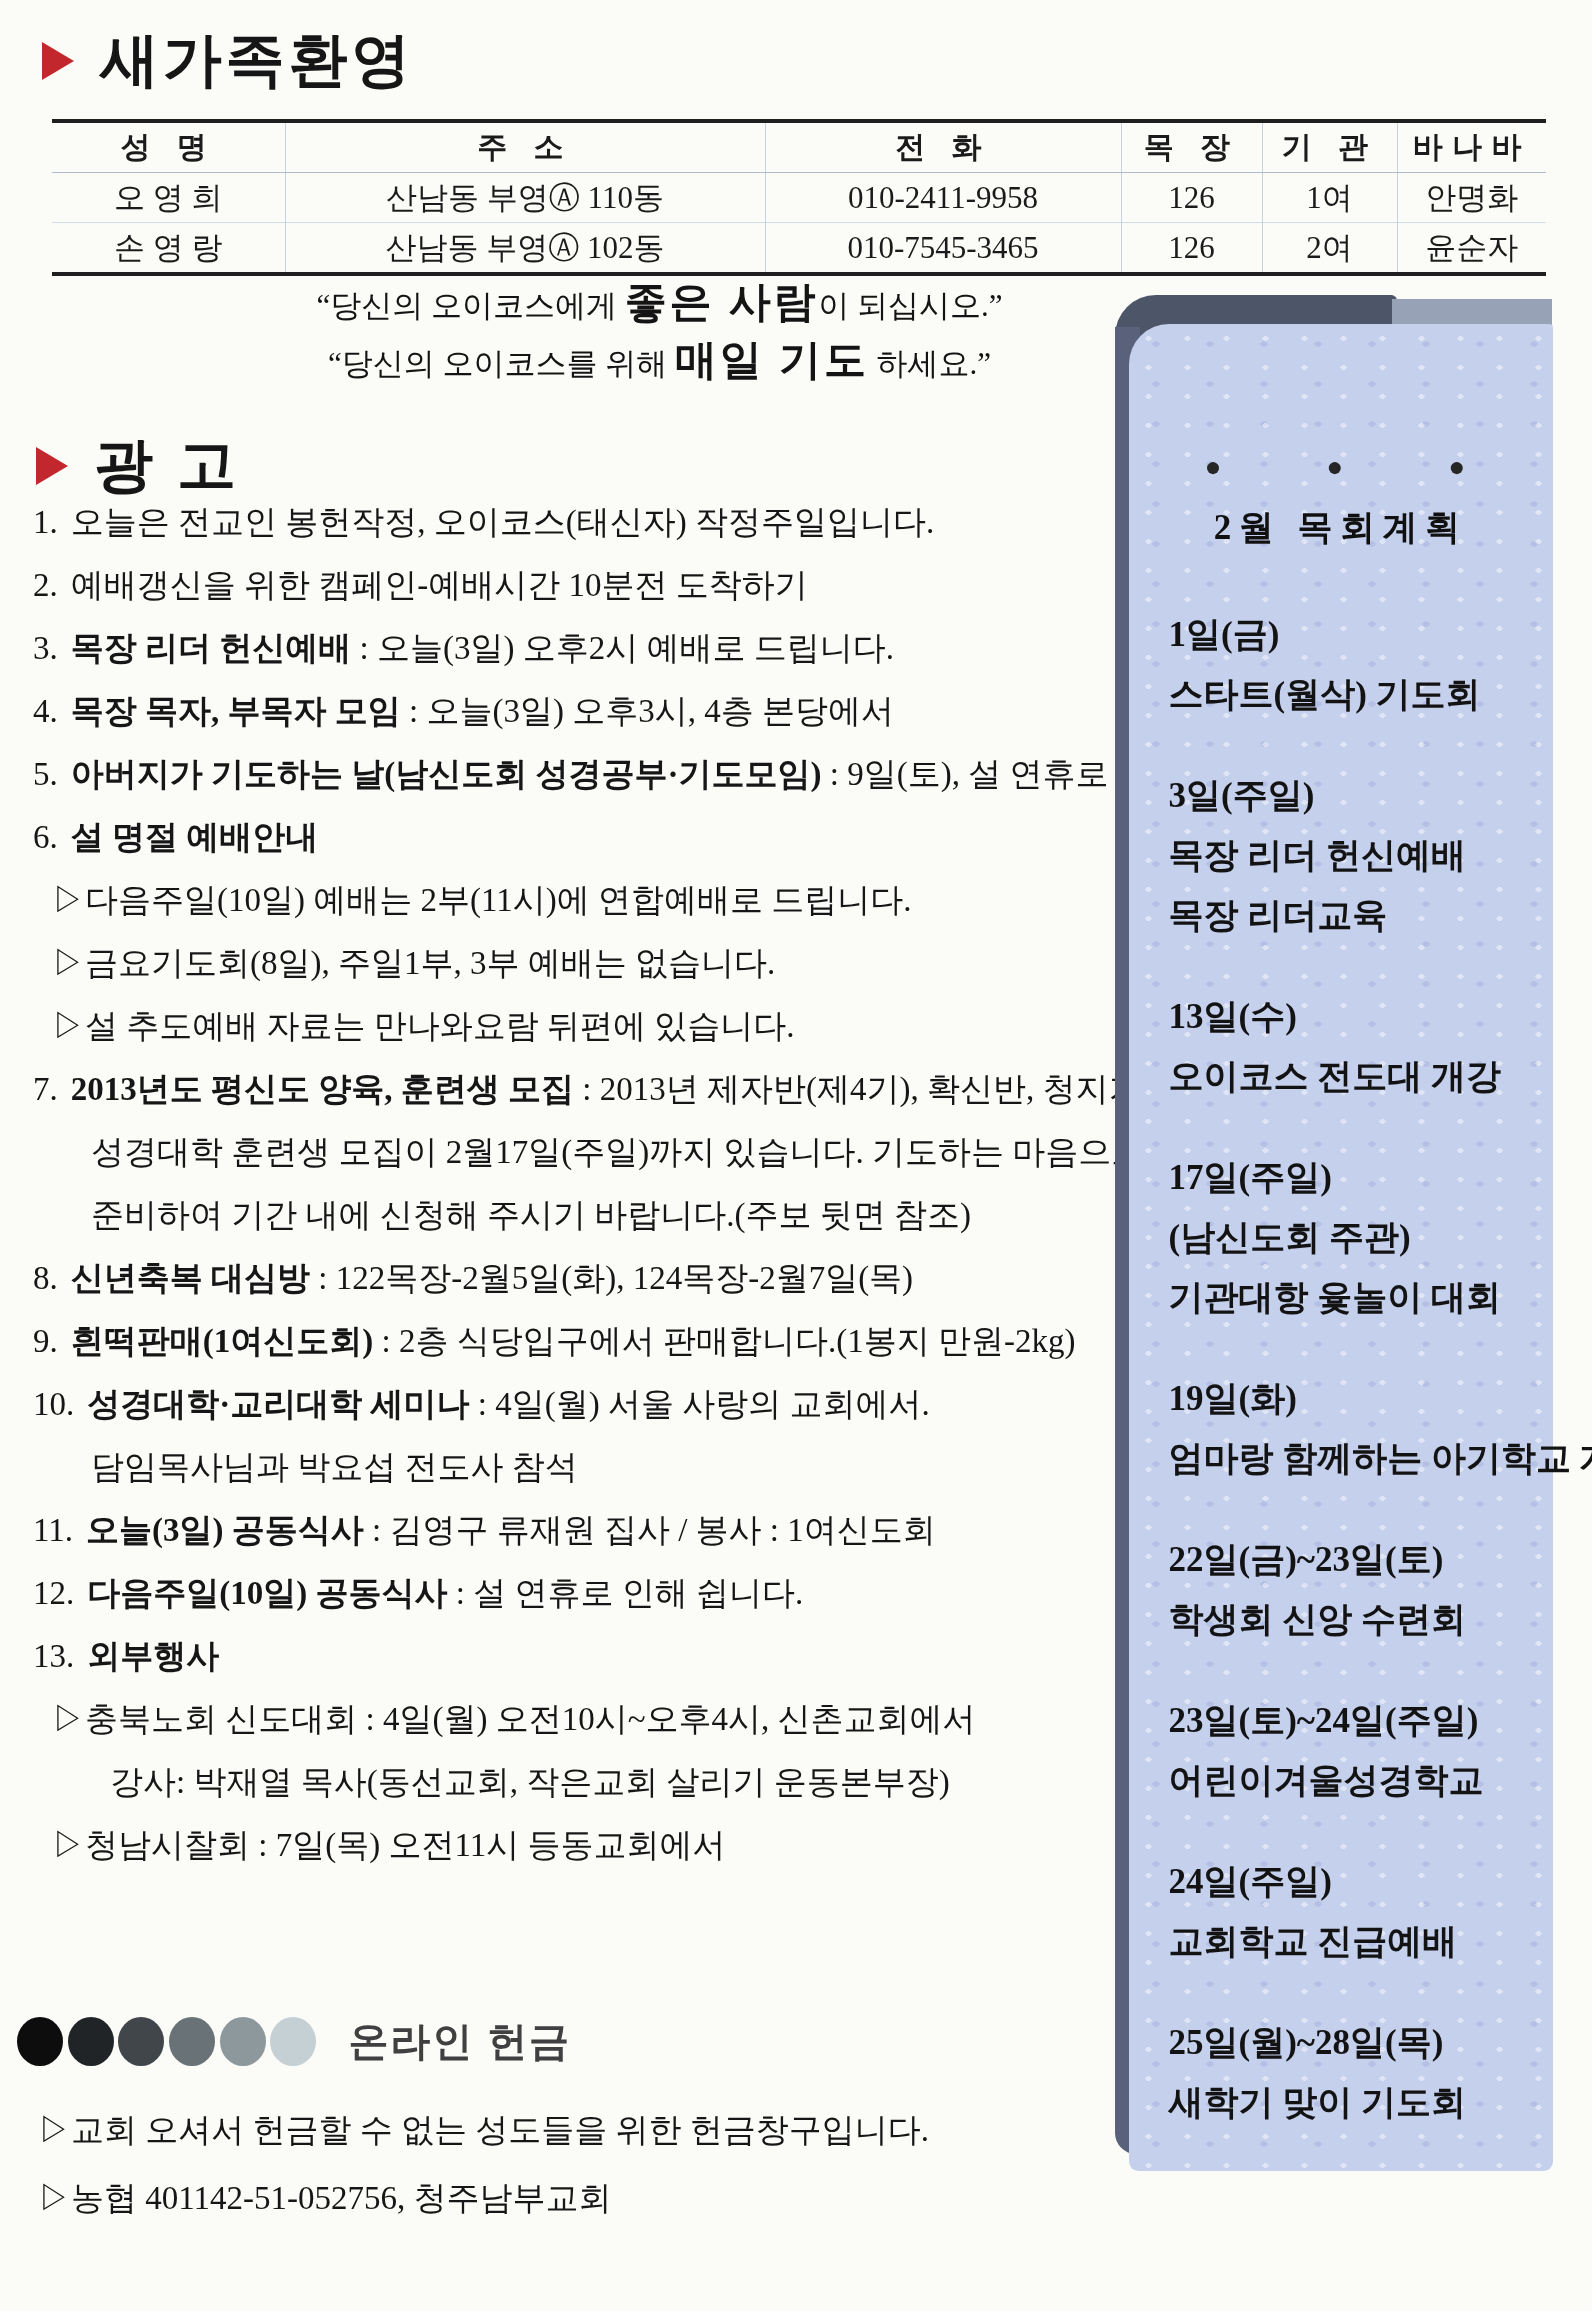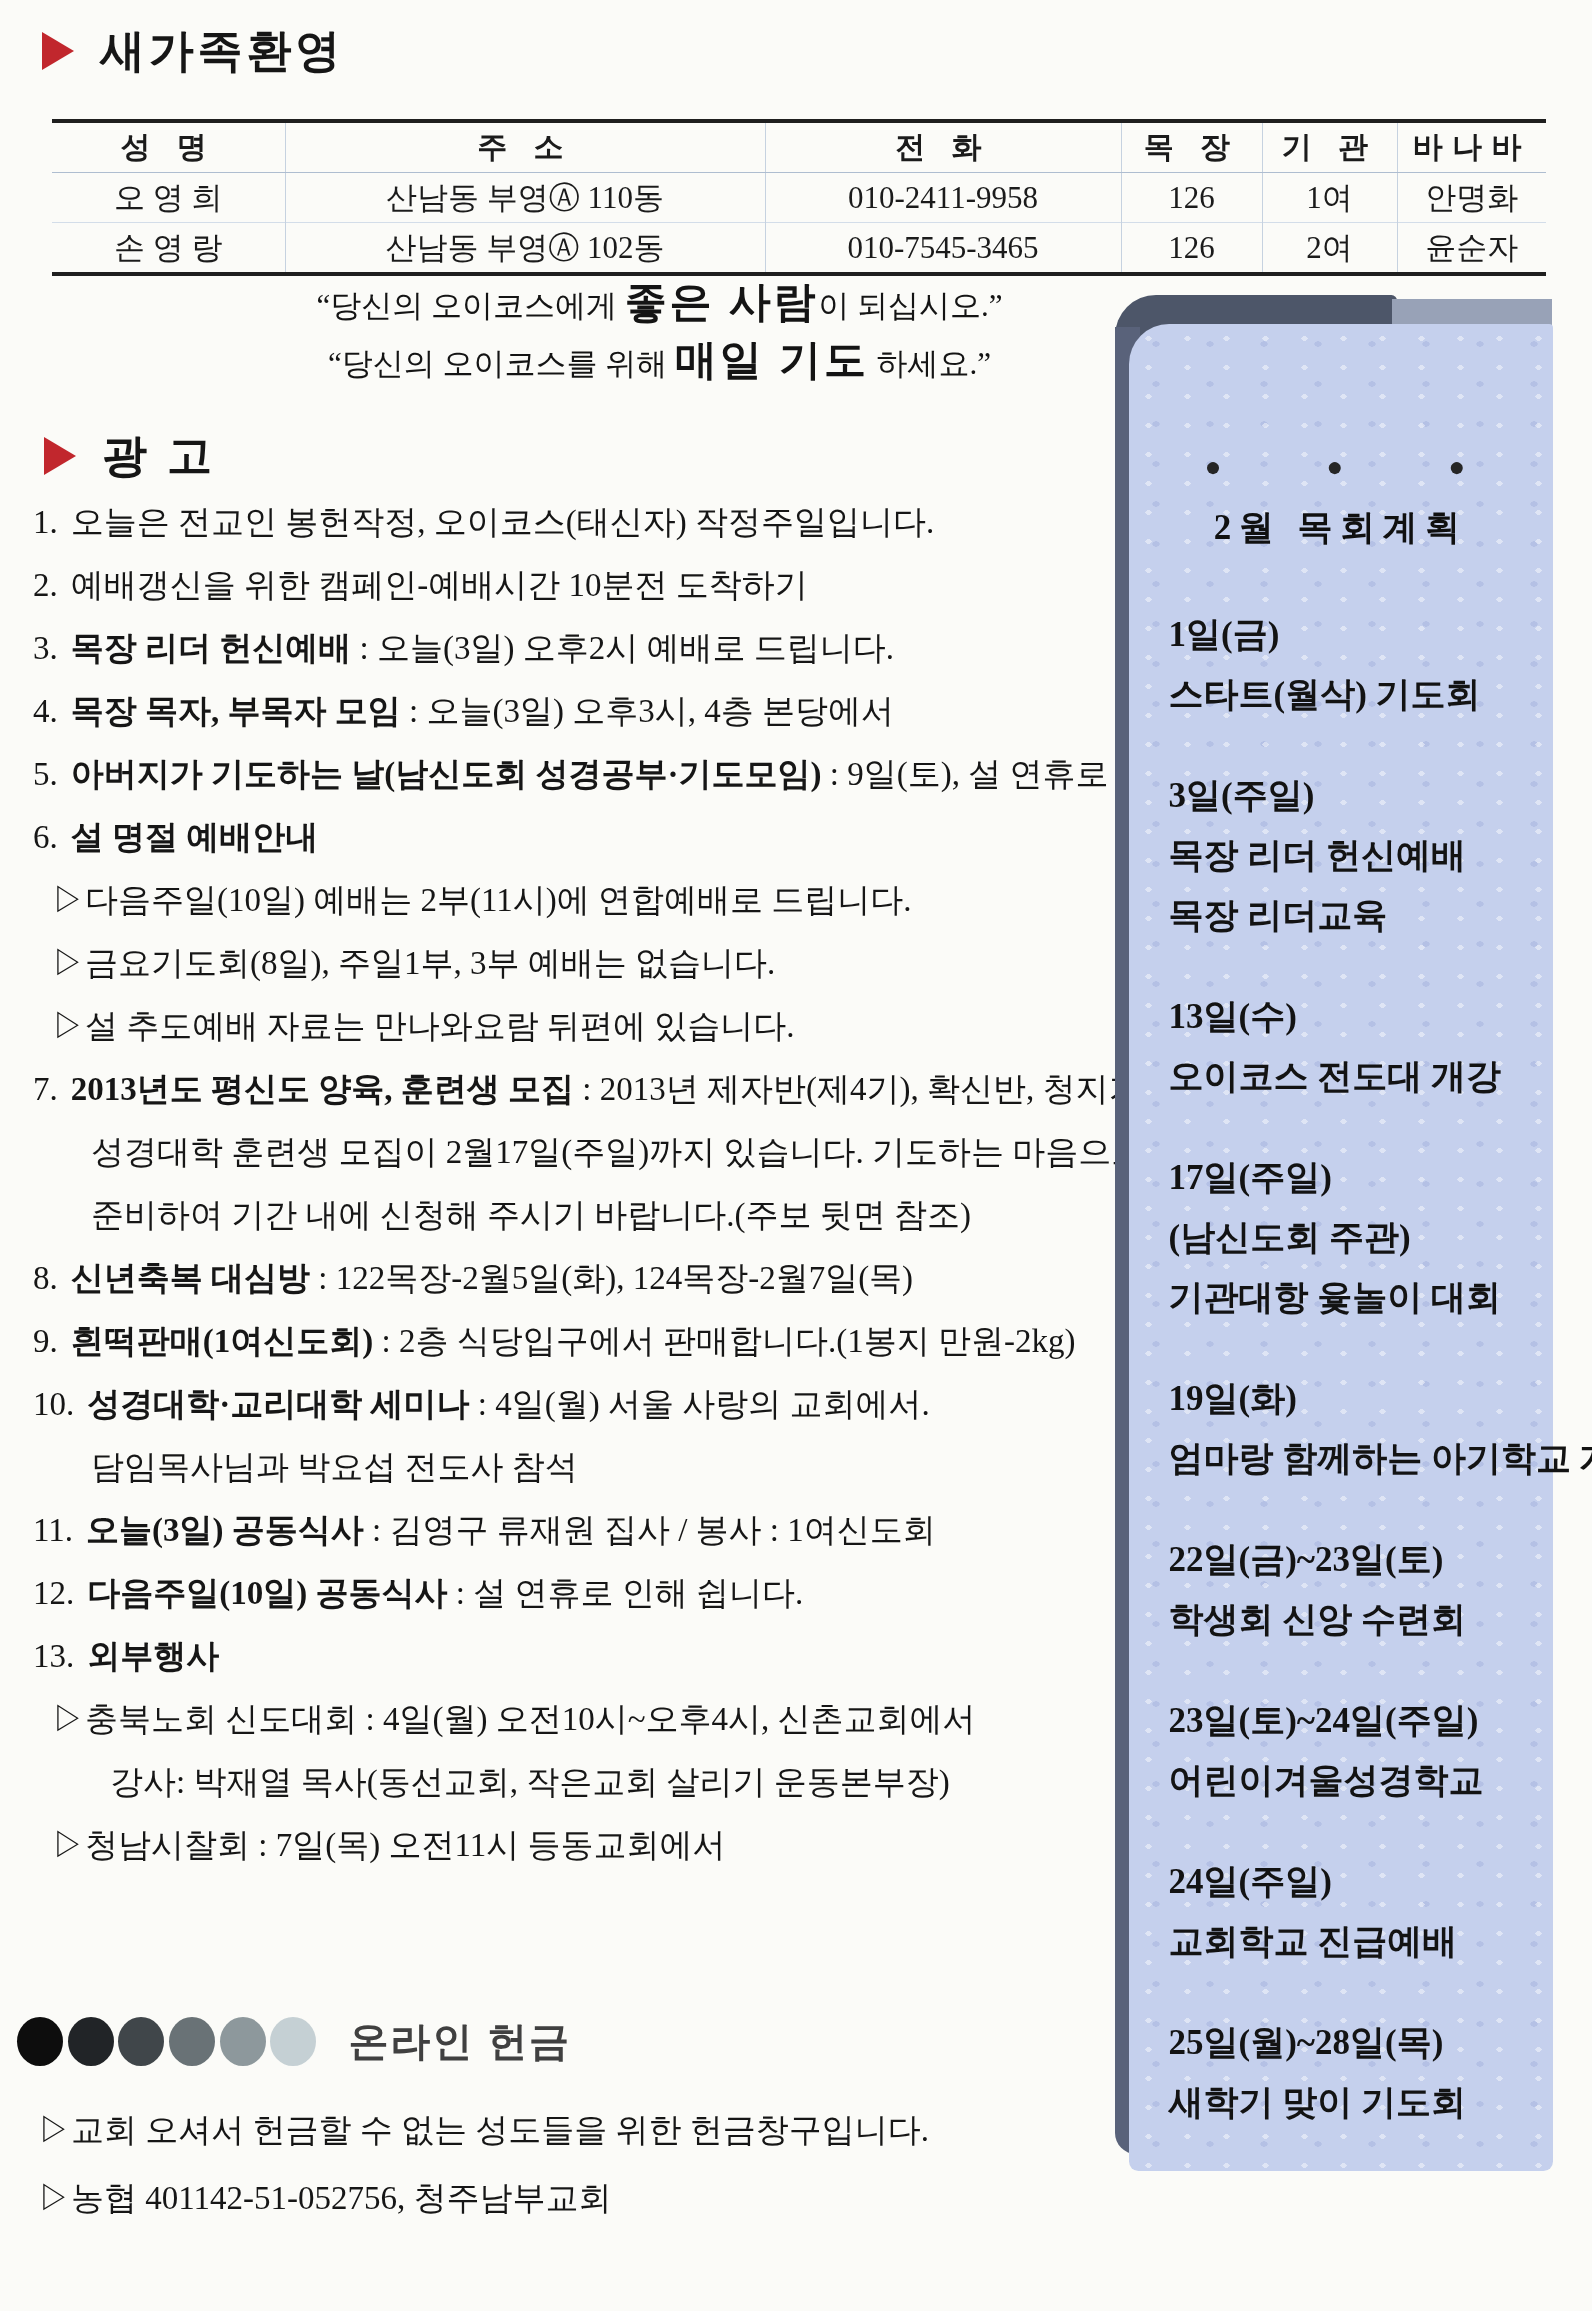--- a/index.html
+++ b/index.html
@@ -5,21 +5,21 @@
   html,body{margin:0;padding:0;}
   body{
     width:1592px;height:2312px;position:relative;
     background:#fbfbf8;color:#1b1b1b;
     font-family:"Liberation Serif", serif;
     overflow:hidden;
   }
   
   .sec-head{position:absolute;display:flex;align-items:center;gap:26px;}
   .tri{width:0;height:0;border-top:19px solid transparent;border-bottom:19px solid transparent;border-left:32px solid #c1272d;}
-  .sec-title{font-family:"Liberation Sans",sans-serif;font-weight:bold;font-size:45px;letter-spacing:3.8px;color:#161616;}
+  .sec-title{font-family:"Liberation Sans",sans-serif;font-weight:bold;font-size:59px;letter-spacing:3.8px;color:#161616;}
   
   .nf-table{position:absolute;left:52px;top:119px;width:1493px;border-collapse:collapse;table-layout:fixed;}
   .nf-table th,.nf-table td{
     text-align:center;vertical-align:middle;height:47px;
     border-left:1.9px solid #c6d2e0;border-right:1.9px solid #c6d2e0;
     font-size:30px;white-space:nowrap;overflow:hidden;
   }
   .nf-table th{border-bottom:1.9px solid #aebdd0;font-weight:bold;letter-spacing:9.4px;}
   .nf-table td{border-top:1.9px solid #d3dde9;font-size:31px;}
   .nf-table tr>*:first-child{border-left:none;}
@@ -110,21 +110,21 @@
         <td>윤순자</td>
       </tr>
     </tbody>
 </table>
 
 <div class="quote">
   <div><span>“당신의 오이코스에게 </span><span class="emph">좋은 사람</span><span>이 되십시오.”</span></div>
   <div><span>“당신의 오이코스를 위해 </span><span class="emph">매일 기도</span><span> 하세요.”</span></div>
 </div>
 
-<div class="sec-head" style="left:36px;top:426px;margin-left:8px;">
+<div class="sec-head" style="left:36px;top:426px;">
   <span class="tri"></span>
   <span class="sec-title">광 고</span>
 </div>
 
 <div class="ann-list">
     <div class="line item"><span class="num">1.</span><span>오늘은 전교인 봉헌작정, 오이코스(태신자) 작정주일입니다.</span></div>
     <div class="line item"><span class="num">2.</span><span>예배갱신을 위한 캠페인-예배시간 10분전 도착하기</span></div>
     <div class="line item"><span class="num">3.</span><span class="b">목장 리더 헌신예배</span><span> : 오늘(3일) 오후2시 예배로 드립니다.</span></div>
     <div class="line item"><span class="num">4.</span><span class="b">목장 목자, 부목자 모임</span><span> : 오늘(3일) 오후3시, 4층 본당에서</span></div>
     <div class="line item"><span class="num">5.</span><span class="b">아버지가 기도하는 날(남신도회 성경공부·기도모임)</span><span> : 9일(토), 설 연휴로 휴강</span></div>

